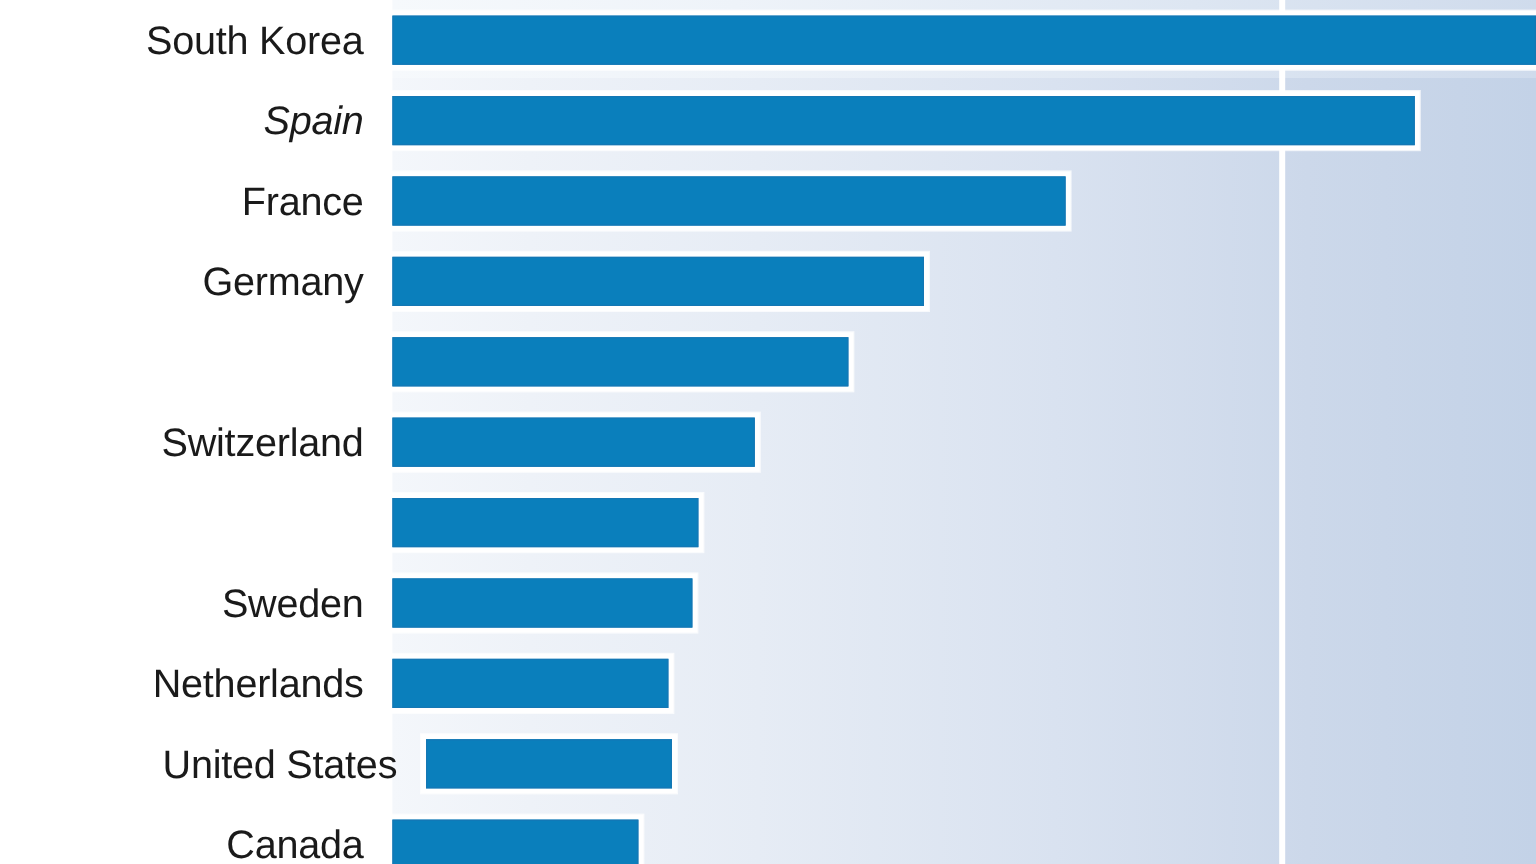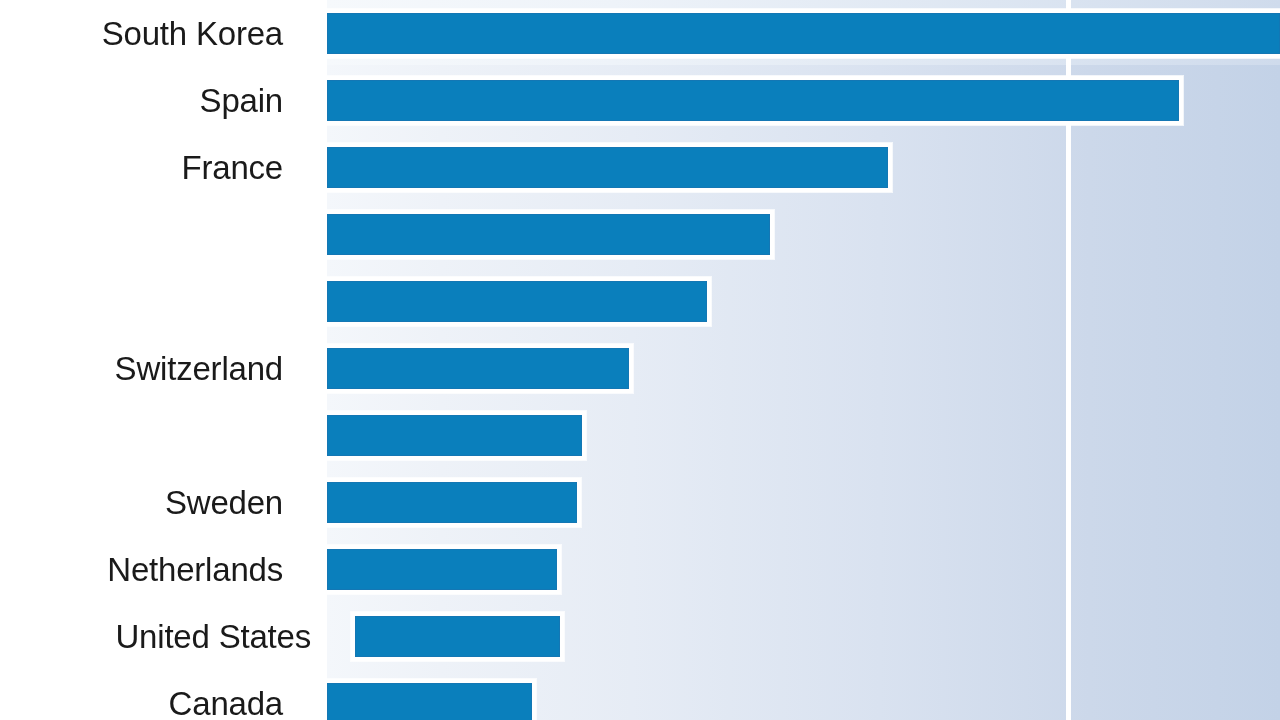--- a/index.html
+++ b/index.html
@@ -71,20 +71,21 @@
     position: absolute;
     left: 0px;
     width: 283px;
     text-align: right;
     color: #1a1a1a;
     font-size: 33px;
     line-height: 41px;
     letter-spacing: -0.2px;
     white-space: nowrap;
     font-family: "Liberation Sans", "DejaVu Sans", sans-serif;
+    padding-left: 20px;
   }
 
   .bar-wrap {
     position: absolute;
     left: 327px;
     height: 41px;
   }
 
   .bar {
     position: absolute;
@@ -111,33 +112,34 @@
       <div class="gridline" style="left: 1066px;"></div>
     </div>
 
   <div id="rows">
       <div class="row" style="top: 13px; height: 41px;">
         <div class="row-label">South Korea</div>
         <div class="bar-wrap" style="width: 953px;">
           <div class="bar" title="South Korea" style="width: 953px;"></div>
         </div>
       </div>
-      <div class="row" style="top: 80px; height: 41px;">
+      <div class="row" style="top: 80px; height: 41px; font-style: italic;">
         <div class="row-label">Spain</div>
         <div class="bar-wrap" style="width: 852px;">
           <div class="bar" title="Spain" style="width: 852px;"></div>
         </div>
       </div>
       <div class="row" style="top: 147px; height: 41px;">
         <div class="row-label">France</div>
         <div class="bar-wrap" style="width: 561px;">
           <div class="bar" title="Italy" style="width: 561px;"></div>
         </div>
       </div>
       <div class="row" style="top: 214px; height: 41px;">
+        <div class="row-label">Germany</div>
         <div class="bar-wrap" style="width: 443px;">
           <div class="bar" title="Germany" style="width: 443px;"></div>
         </div>
       </div>
       <div class="row" style="top: 281px; height: 41px;">
         <div class="bar-wrap" style="width: 380px;">
           <div class="bar" title="Austria" style="width: 380px;"></div>
         </div>
       </div>
       <div class="row" style="top: 348px; height: 41px;">

